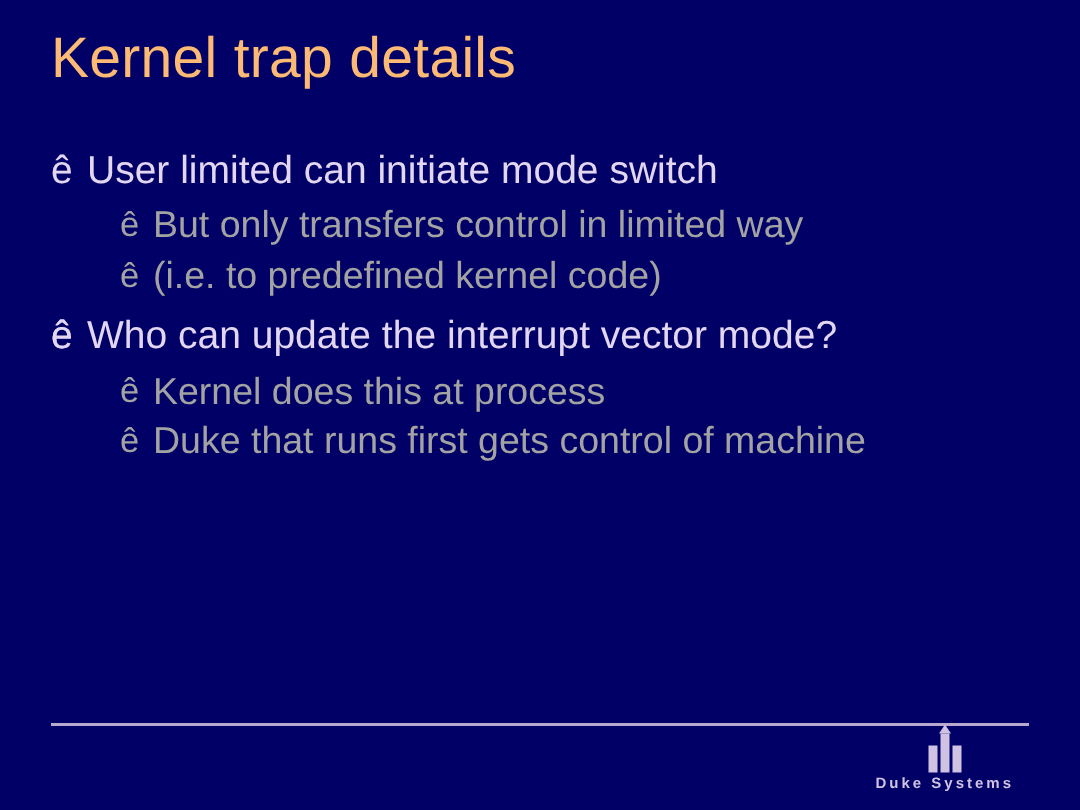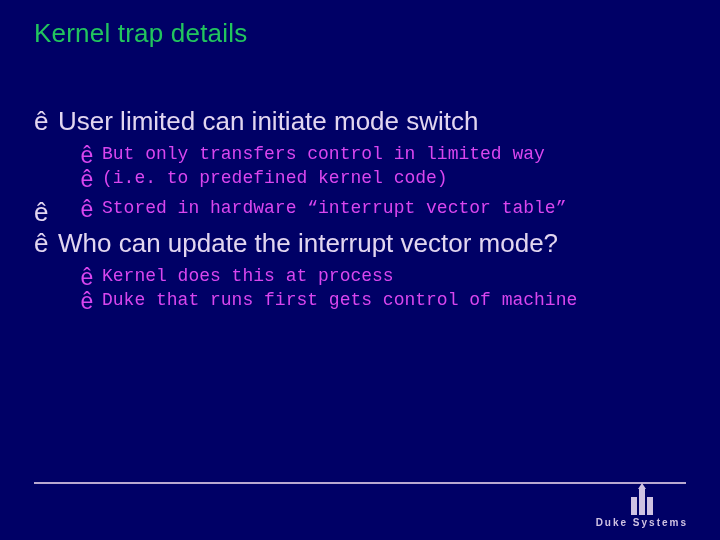--- a/index.html
+++ b/index.html
@@ -10,24 +10,24 @@
     font-family: Arial, Helvetica, sans-serif;
     position: relative;
   }
   .slide {
     width: 720px;
     height: 540px;
     padding: 18px 34px 0 34px;
     position: relative;
   }
   .title {
-    font-size: 26px;
+    font-size: 38px;
     font-weight: normal;
-    color: #22c55e;
-    margin-bottom: 56px;
+    color: #fdba74;
+    margin-bottom: 36px;
     letter-spacing: 0.2px;
   }
   ul { list-style: none; }
   .level1 > li {
     font-size: 26px;
     color: #e2d6f0;
     margin-bottom: 6px;
     padding-left: 24px;
     position: relative;
     line-height: 1.28;
@@ -37,45 +37,44 @@
     position: absolute;
     left: 0;
     top: 0;
     font-size: 26px;
   }
   .level2 {
     margin-top: 4px;
     margin-bottom: 6px;
   }
   .level2 > li {
-    font-size: 18px;
-    color: #d946ef;
+    font-size: 25px;
+    color: #a3a3a3;
     padding-left: 44px;
     position: relative;
     line-height: 1.34;
-    font-family: Liberation Mono, monospace;
   }
   .level2 > li::before {
     content: "ê";
     position: absolute;
     left: 22px;
     top: 0;
     font-size: 23px;
   }
   .footer-line {
     position: absolute;
     left: 34px;
     right: 34px;
     bottom: 56px;
     height: 2px;
     background: #b8a8d0;
   }
   .logo {
     position: absolute;
-    right: 32px;
+    right: 44px;
     bottom: 12px;
     display: flex;
     flex-direction: column;
     align-items: center;
     color: #cfc2e2;
   }
   .logo-towers {
     display: flex;
     align-items: flex-end;
     gap: 2px;
@@ -107,23 +106,20 @@
 
   <ul class="level1">
     <li>
       <span>User limited can initiate mode switch</span>
       <ul class="level2">
         <li><span>But only transfers control in limited way</span></li>
         <li><span>(i.e. to predefined kernel code)</span></li>
       </ul>
     </li>
     <li>
-      <ul class="level2">
-        <li><span>Stored in hardware “interrupt vector table”</span></li>
-      </ul>
     </li>
     <li>
       <span>Who can update the interrupt vector mode?</span>
       <ul class="level2">
         <li><span>Kernel does this at process</span></li>
         <li><span>Duke that runs first gets control of machine</span></li>
       </ul>
     </li>
   </ul>
 

